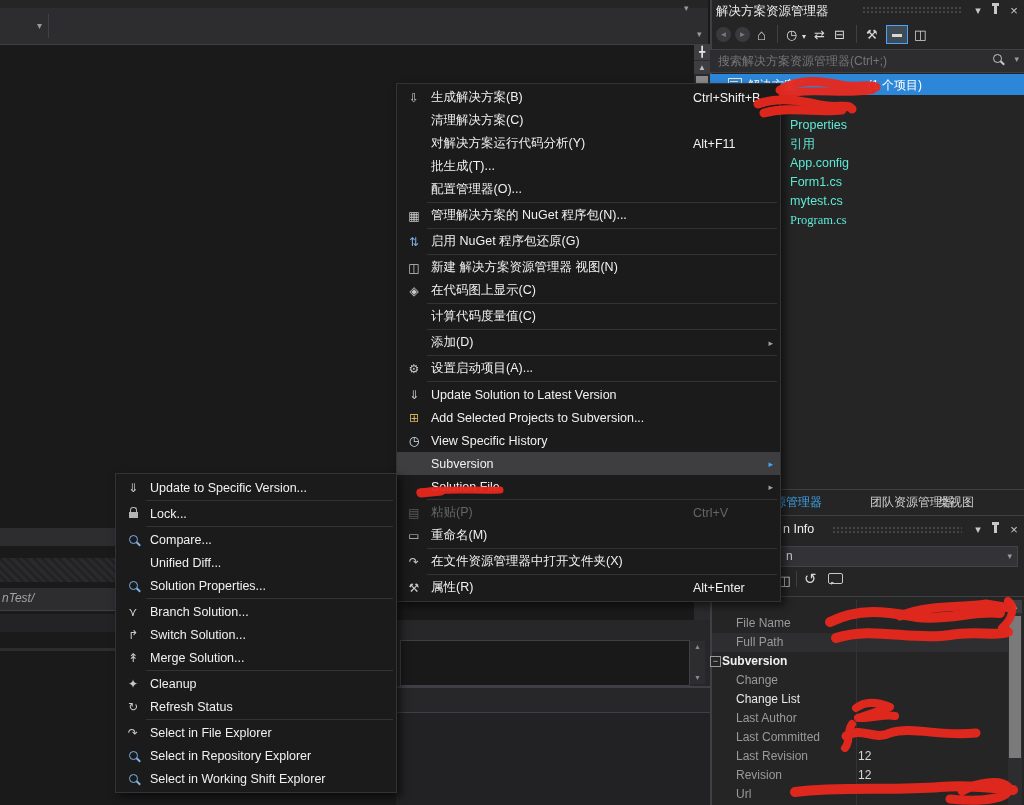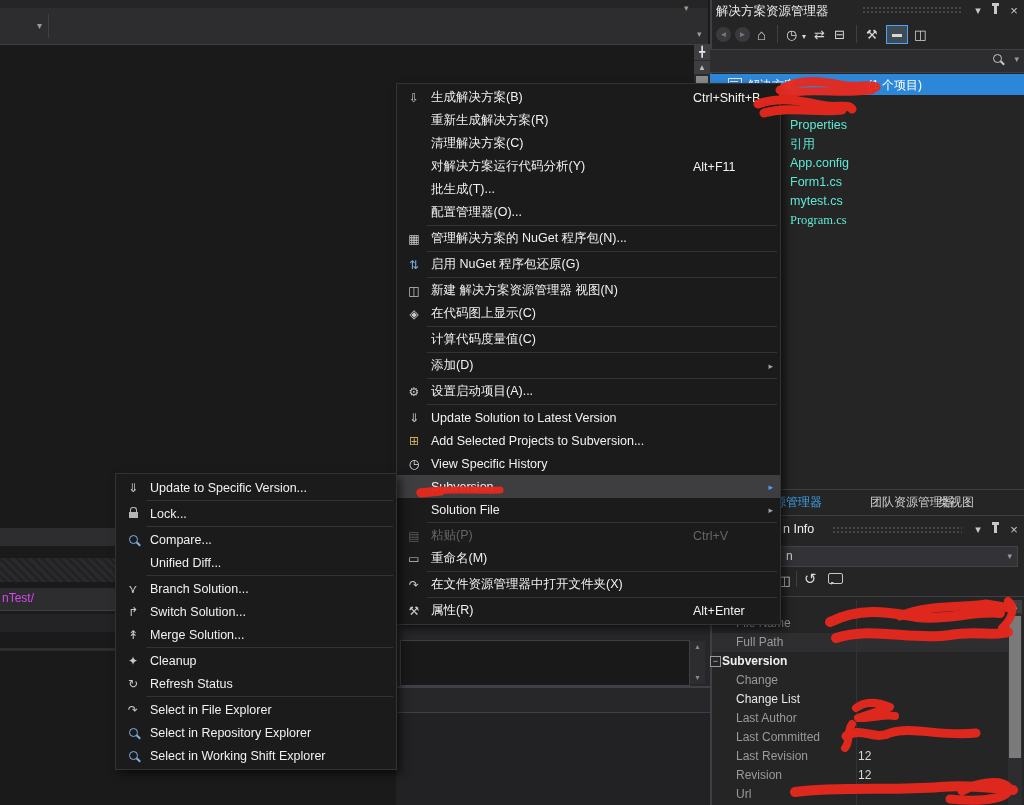--- a/index.html
+++ b/index.html
@@ -86,21 +86,21 @@
   <div class="abs ofl-arr" style="left:697px;top:29px;">▾</div>
 
   <div class="abs ed-sb"></div>
   <div class="abs ed-split">╋</div>
   <div class="abs ed-up">▲</div>
   <div class="abs ed-thumb"></div>
 
   <div class="abs" style="left:0;top:528px;width:116px;height:18px;background:#2d2d30;"></div>
   <div class="abs hatch" style="left:0;top:558px;width:116px;height:24px;"></div>
   <div class="abs" style="left:0;top:588px;width:116px;height:22px;background:#2d2d30;border-bottom:1px solid #3f3f46;">
-    <span style="position:absolute;left:2px;top:3px;color:#d946ef;">nTest/</span>
+    <span style="position:absolute;left:2px;top:3px;color:#a3a3a3;font-style:italic;">nTest/</span>
   </div>
   <div class="abs" style="left:0;top:614px;width:116px;height:18px;background:#232325;"></div>
   <div class="abs" style="left:0;top:648px;width:116px;height:3px;background:#2d2d30;"></div>
 
   <div class="abs" style="left:396px;top:620px;width:314px;height:185px;background:#27272a;"></div>
   <div class="abs" style="left:400px;top:640px;width:288px;height:44px;background:#191919;border:1px solid #3f3f46;"></div>
   <div class="abs" style="left:690px;top:641px;width:15px;height:43px;background:#2d2d30;">
     <div style="color:#8a8a8a;font-size:7px;text-align:center;line-height:12px;">▲</div>
     <div style="position:absolute;bottom:0;width:100%;color:#8a8a8a;font-size:7px;text-align:center;line-height:12px;">▼</div>
   </div>
@@ -124,20 +124,21 @@
   <div class="abs tico" style="left:814px;top:24px;">⇄</div>
   <div class="abs tico" style="left:834px;top:24px;">⊟</div>
   <div class="abs vline" style="left:856px;top:25px;height:18px;"></div>
   <div class="abs tico" style="left:866px;top:24px;">⚒</div>
   <div class="abs" style="left:886px;top:25px;width:20px;height:17px;background:#3f4b55;border:1px solid #4aa3ff;">
     <span style="display:block;text-align:center;line-height:16px;color:#d8d8d8;font-size:10px;">▬</span>
   </div>
   <div class="abs tico" style="left:914px;top:24px;">◫</div>
 
   <div class="abs se-search">
+    <input type="text" placeholder="搜索解决方案资源管理器(Ctrl+;)" style="">
     <span class="css-mag" style="position:absolute;right:22px;top:4px;color:#c8c8c8;"></span>
     <span style="position:absolute;right:5px;top:4px;color:#9a9a9a;font-size:9px;">▾</span>
   </div>
 
   <div class="abs sel-row">
     <span class="sol-icon abs" style="left:18px;top:4px;"></span>
     <span class="abs" style="left:38px;top:3px;">解决方案 "</span>
     <span class="abs" style="left:158px;top:3px;">(1 个项目)</span>
   </div>
   <div class="abs" style="left:710px;top:95px;width:314px;height:20px;"></div>
@@ -213,24 +214,20 @@
   <div class="abs sb-thumb"></div>
 
   <div class="abs menu" style="left:396px;top:83px;width:385px;z-index:50;">
     <div class="mi">
         <span class="mi-ic">⇩</span>
         <span class="mi-lb">生成解决方案(B)</span>
         <span class="mi-sc">Ctrl+Shift+B</span>
       </div>
     <div class="mi">
         <span class="mi-ic"></span>
-        <span class="mi-lb">重新生成解决方案(R)</span>
-      </div>
-    <div class="mi">
-        <span class="mi-ic"></span>
         <span class="mi-lb">清理解决方案(C)</span>
       </div>
     <div class="mi">
         <span class="mi-ic"></span>
         <span class="mi-lb">对解决方案运行代码分析(Y)</span>
         <span class="mi-sc">Alt+F11</span>
       </div>
     <div class="mi">
         <span class="mi-ic"></span>
         <span class="mi-lb">批生成(T)...</span>
@@ -331,20 +328,24 @@
         <span class="mi-lb">Lock...</span>
       </div>
     <div class="msep"></div>
     <div class="mi">
         <span class="mi-ic icblue"><span class="css-mag"></span></span>
         <span class="mi-lb">Compare...</span>
       </div>
     <div class="mi">
         <span class="mi-ic"></span>
         <span class="mi-lb">Unified Diff...</span>
+      </div>
+    <div class="mi">
+        <span class="mi-ic icblue"><span class="css-mag"></span></span>
+        <span class="mi-lb">Solution Properties...</span>
       </div>
     <div class="msep"></div>
     <div class="mi">
         <span class="mi-ic">⋎</span>
         <span class="mi-lb">Branch Solution...</span>
       </div>
     <div class="mi">
         <span class="mi-ic">↱</span>
         <span class="mi-lb">Switch Solution...</span>
       </div>

